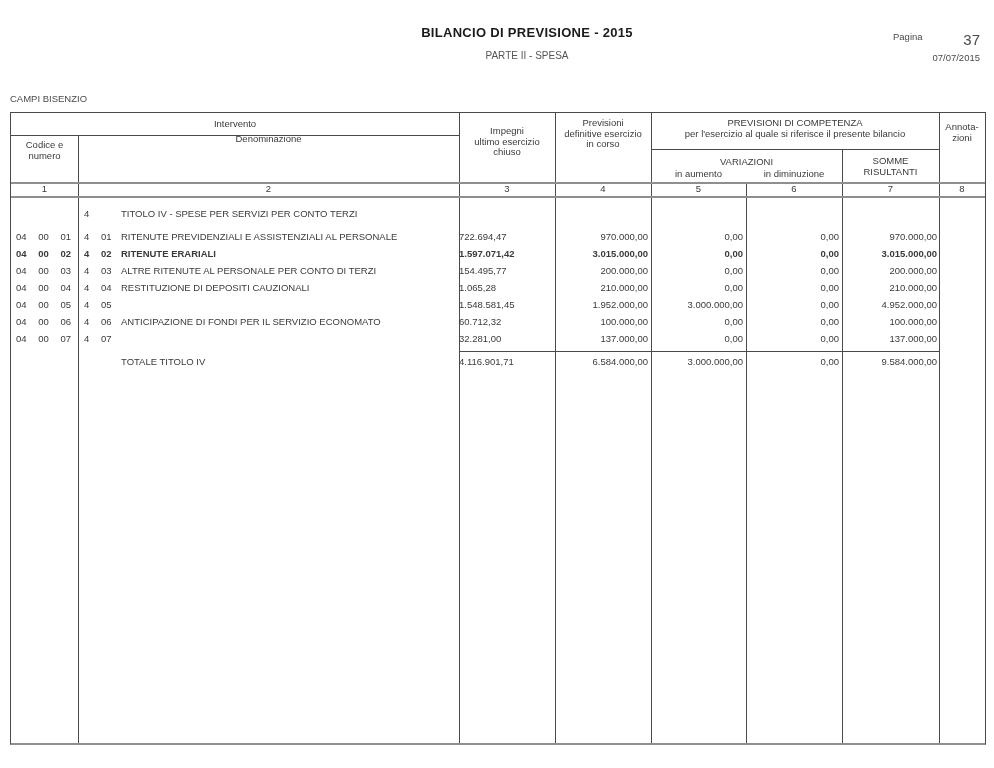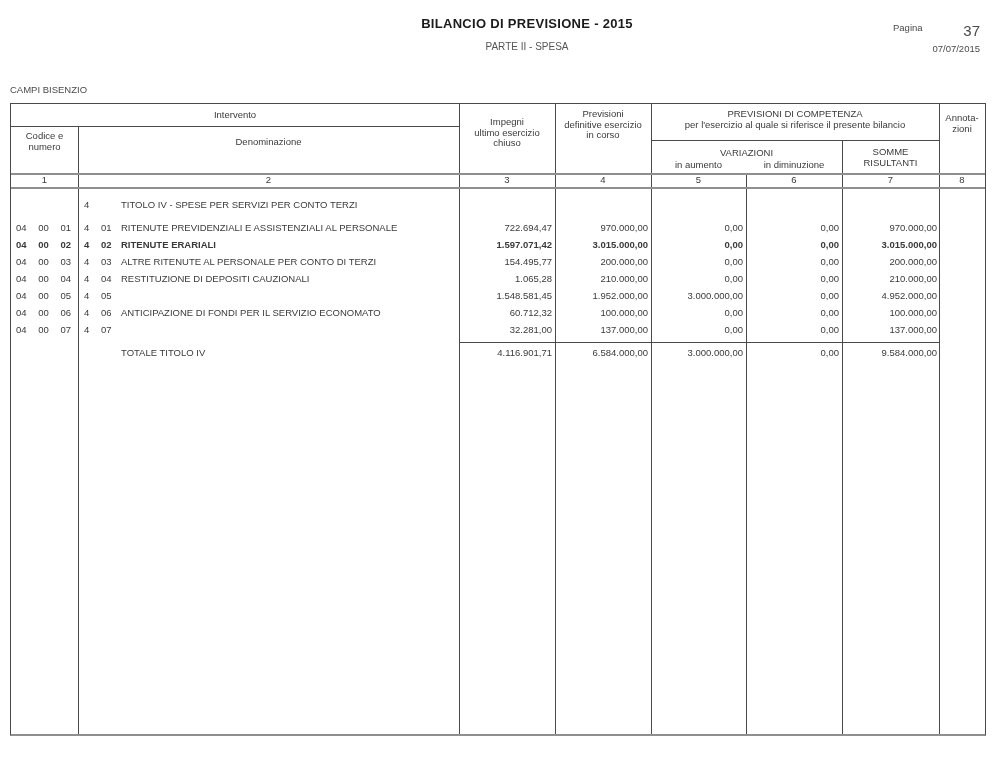--- a/index.html
+++ b/index.html
@@ -1,21 +1,21 @@
 <!DOCTYPE html>
 <html><head>
 <meta charset="utf-8">
 <style>
   html,body{margin:0;padding:0;}
   body{
     width:994px;height:768px;position:relative;background:#ffffff;
     font-family:"Liberation Sans", sans-serif;color:#3a3a3a;
     -webkit-font-smoothing:antialiased;overflow:hidden;
   }
-  .abs{position:absolute;}
+  .abs{position:absolute;margin-top:9px;}
   
   .doc-title{left:60px;right:0;top:16px;text-align:center;font-size:13px;font-weight:bold;color:#1b1b1b;letter-spacing:.3px;}
   .doc-subtitle{left:60px;right:0;top:41px;text-align:center;font-size:10px;color:#555;}
   .pagina-label{left:893px;top:22px;font-size:9.5px;color:#4a4a4a;}
   .pagina-num{left:930px;top:22px;width:50px;text-align:right;font-size:15px;color:#4a4a4a;}
   .doc-date{left:880px;top:43px;width:100px;text-align:right;font-size:9.5px;color:#4a4a4a;}
   .entity{left:10px;top:84px;font-size:9.5px;color:#4a4a4a;}
 
   
   .tbl{
@@ -29,21 +29,21 @@
 
   .hcell{position:absolute;text-align:center;white-space:pre-line;line-height:10.5px;color:#3a3a3a;box-sizing:border-box;}
   .ncell{position:absolute;top:70px;height:12px;line-height:12px;text-align:center;font-size:9.5px;color:#3a3a3a;}
 
   .trow{position:absolute;left:0;width:974px;height:14px;line-height:14px;font-size:9.5px;color:#3a3a3a;}
   .trow span{position:absolute;top:0;height:14px;box-sizing:border-box;white-space:nowrap;overflow:visible;}
   .c-codice{left:0;width:67px;padding-left:5px;word-spacing:9px;}
   .c-pre{left:73px;width:16px;}
   .c-num{left:90px;width:20px;}
   .c-text{left:110px;width:335px;}
-  .c-imp{left:448px;width:96px;text-align:right;padding-right:3px;}
+  .c-imp{left:448px;width:96px;padding-right:3px;}
   .c-prev{left:544px;width:96px;text-align:right;padding-right:3px;}
   .c-aum{left:640px;width:95px;text-align:right;padding-right:3px;}
   .c-dim{left:735px;width:96px;text-align:right;padding-right:3px;}
   .c-som{left:831px;width:97px;text-align:right;padding-right:2px;}
 </style>
 </head>
 <body>
 
 <div class="abs doc-title">BILANCIO DI PREVISIONE - 2015</div>
 <div class="abs doc-subtitle">PARTE II - SPESA</div>
@@ -64,21 +64,21 @@
 
   <div class="hl" style="top:22px;left:0;width:448px;"></div>
   <div class="hl" style="top:36px;left:640px;width:288px;"></div>
   <div class="hl thick" style="top:69px;left:0;width:974px;"></div>
   <div class="hl thick" style="top:83px;left:0;width:974px;"></div>
   <div class="hl" style="top:238px;left:448px;width:480px;"></div>
 
   <div class="hcell" style="left:0;top:0;width:448px;height:22px;line-height:22px;">Intervento</div>
   <div class="hcell" style="left:0;top:22px;width:67px;padding-top:5px;">Codice e
 numero</div>
-  <div class="hcell" style="left:67px;top:22px;width:381px;padding-top:11px;">Denominazione</div>
+  <div class="hcell" style="left:67px;top:10px;width:381px;padding-top:11px;">Denominazione</div>
   <div class="hcell" style="left:448px;top:8px;width:96px;padding-top:5px;">Impegni
 ultimo esercizio
 chiuso</div>
   <div class="hcell" style="left:544px;top:0;width:96px;padding-top:5px;">Previsioni
 definitive esercizio
 in corso</div>
   <div class="hcell" style="left:640px;top:0;width:288px;padding-top:5px;">PREVISIONI DI COMPETENZA
 per l'esercizio al quale si riferisce il presente bilancio</div>
   <div class="hcell" style="left:640px;top:44px;width:191px;">VARIAZIONI</div>
   <div class="hcell" style="left:640px;top:56px;width:95px;">in aumento</div>

